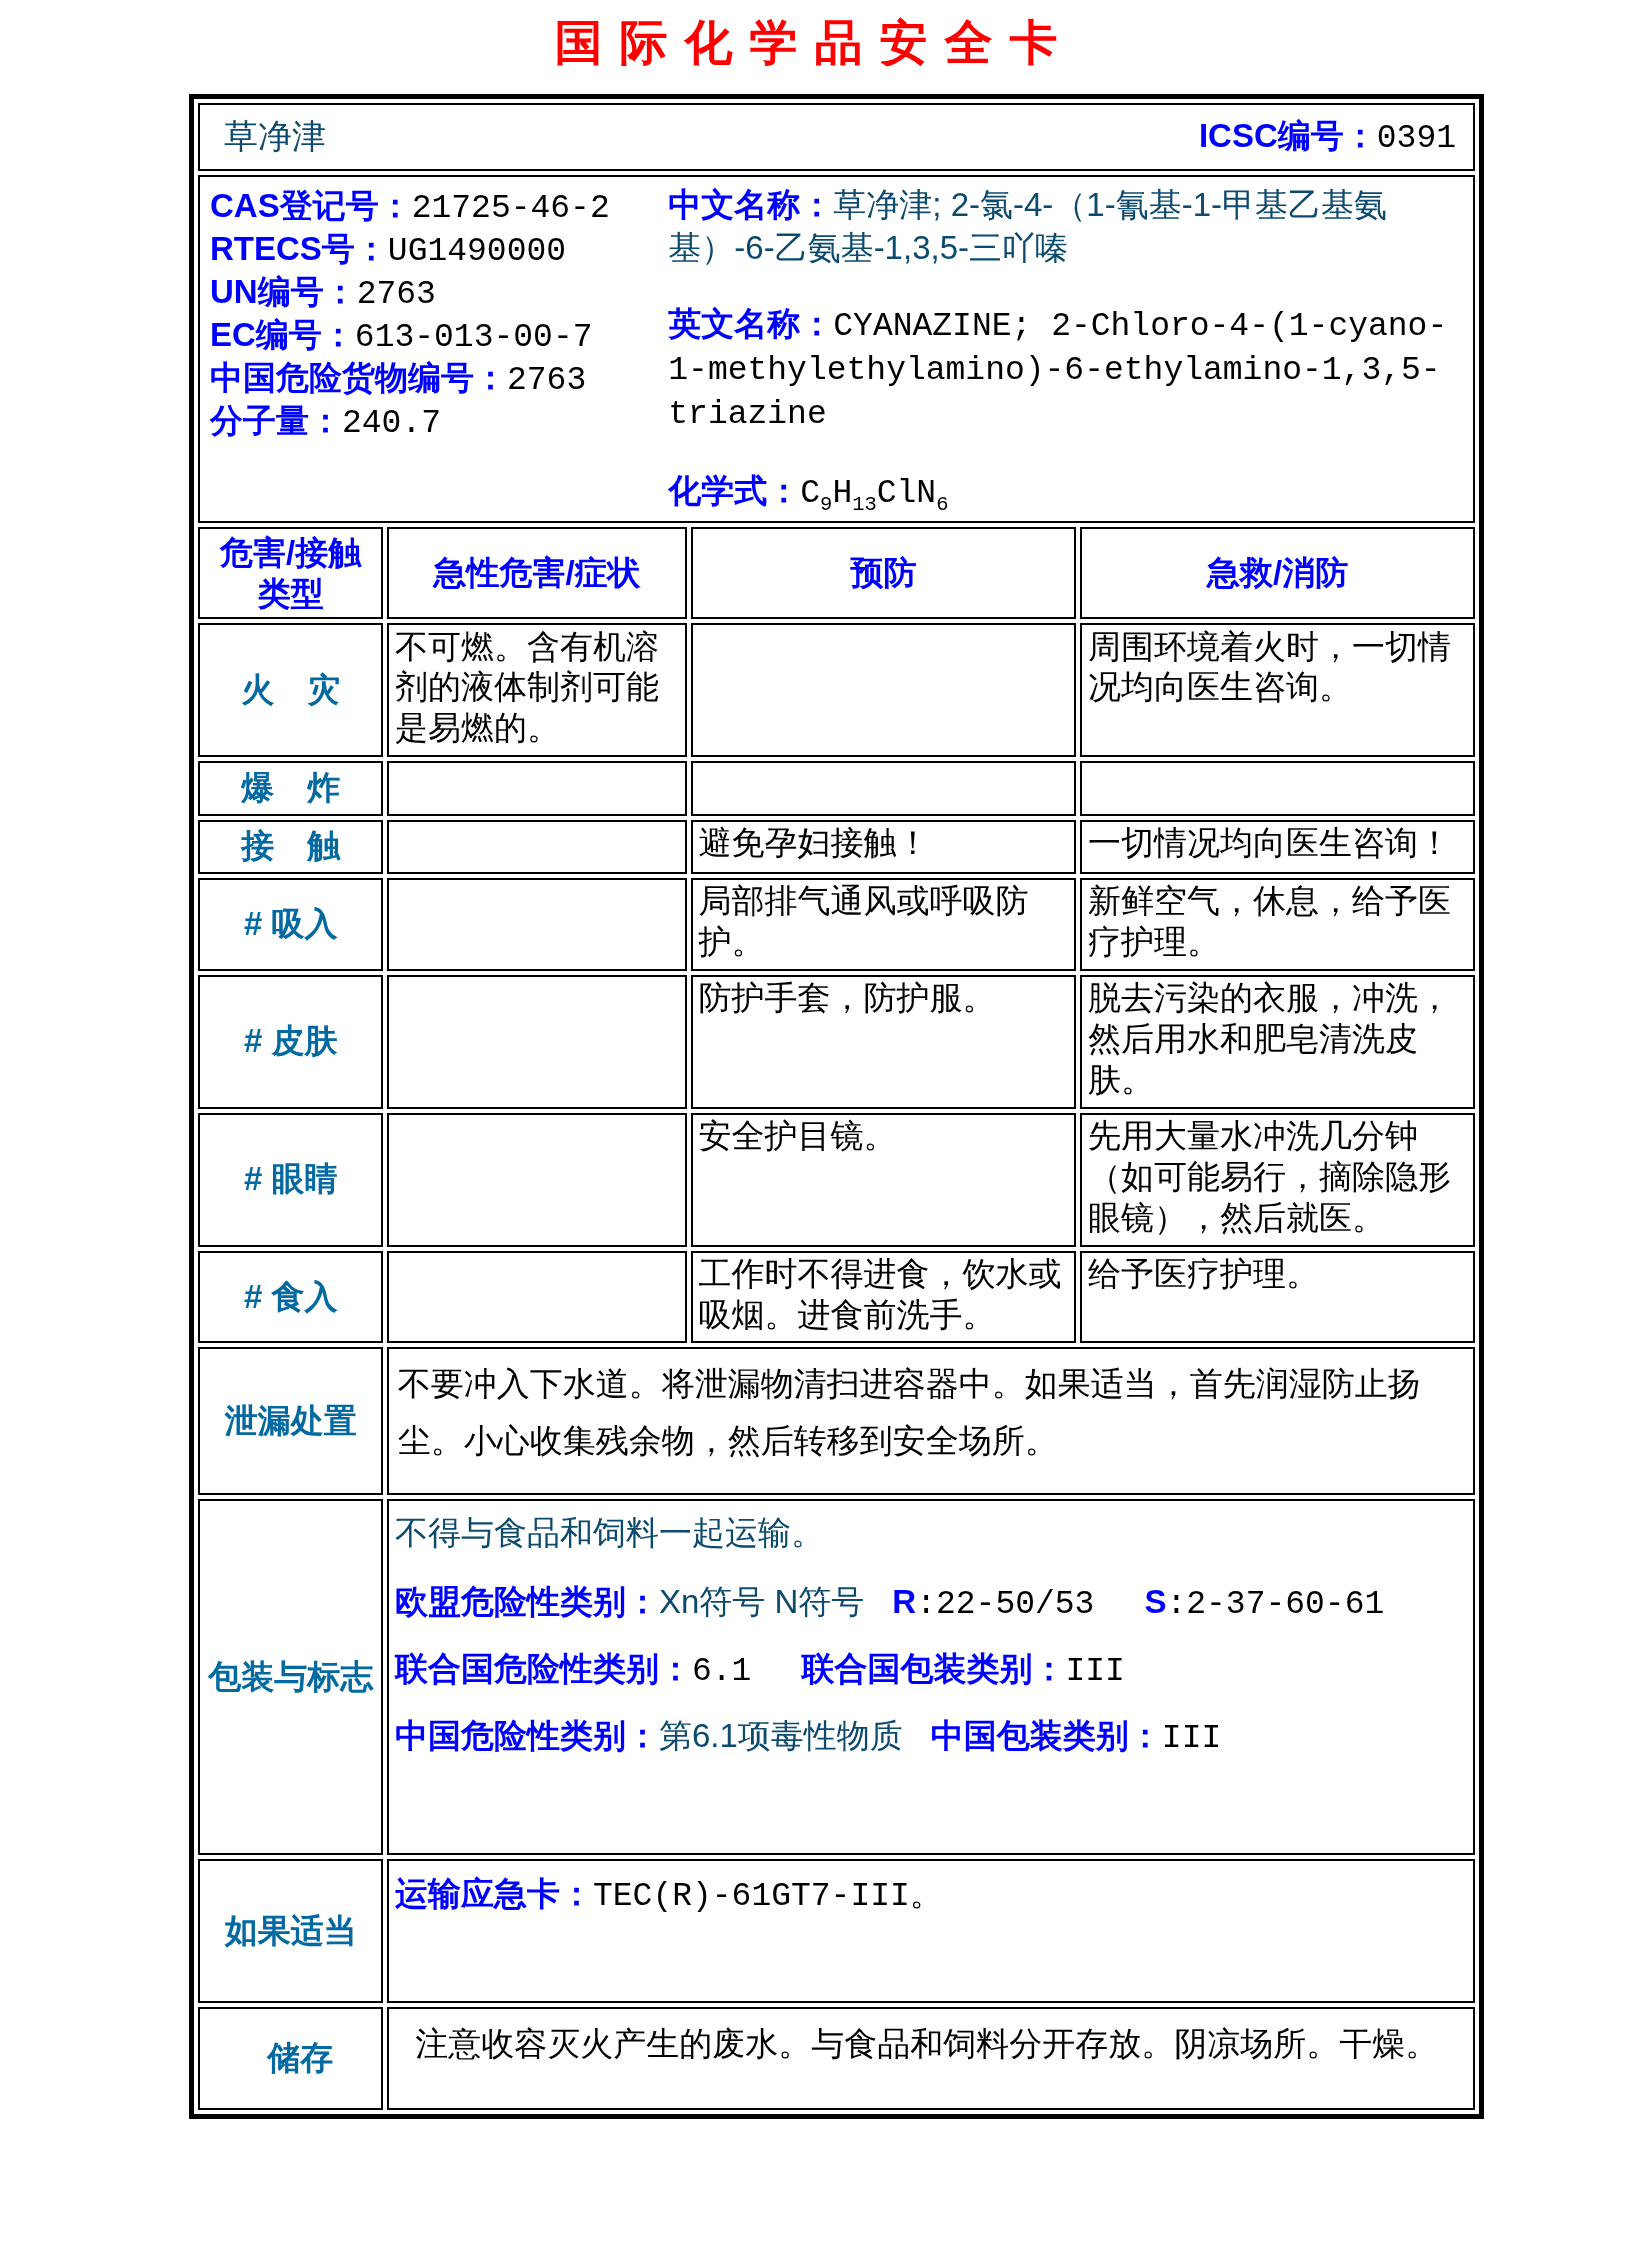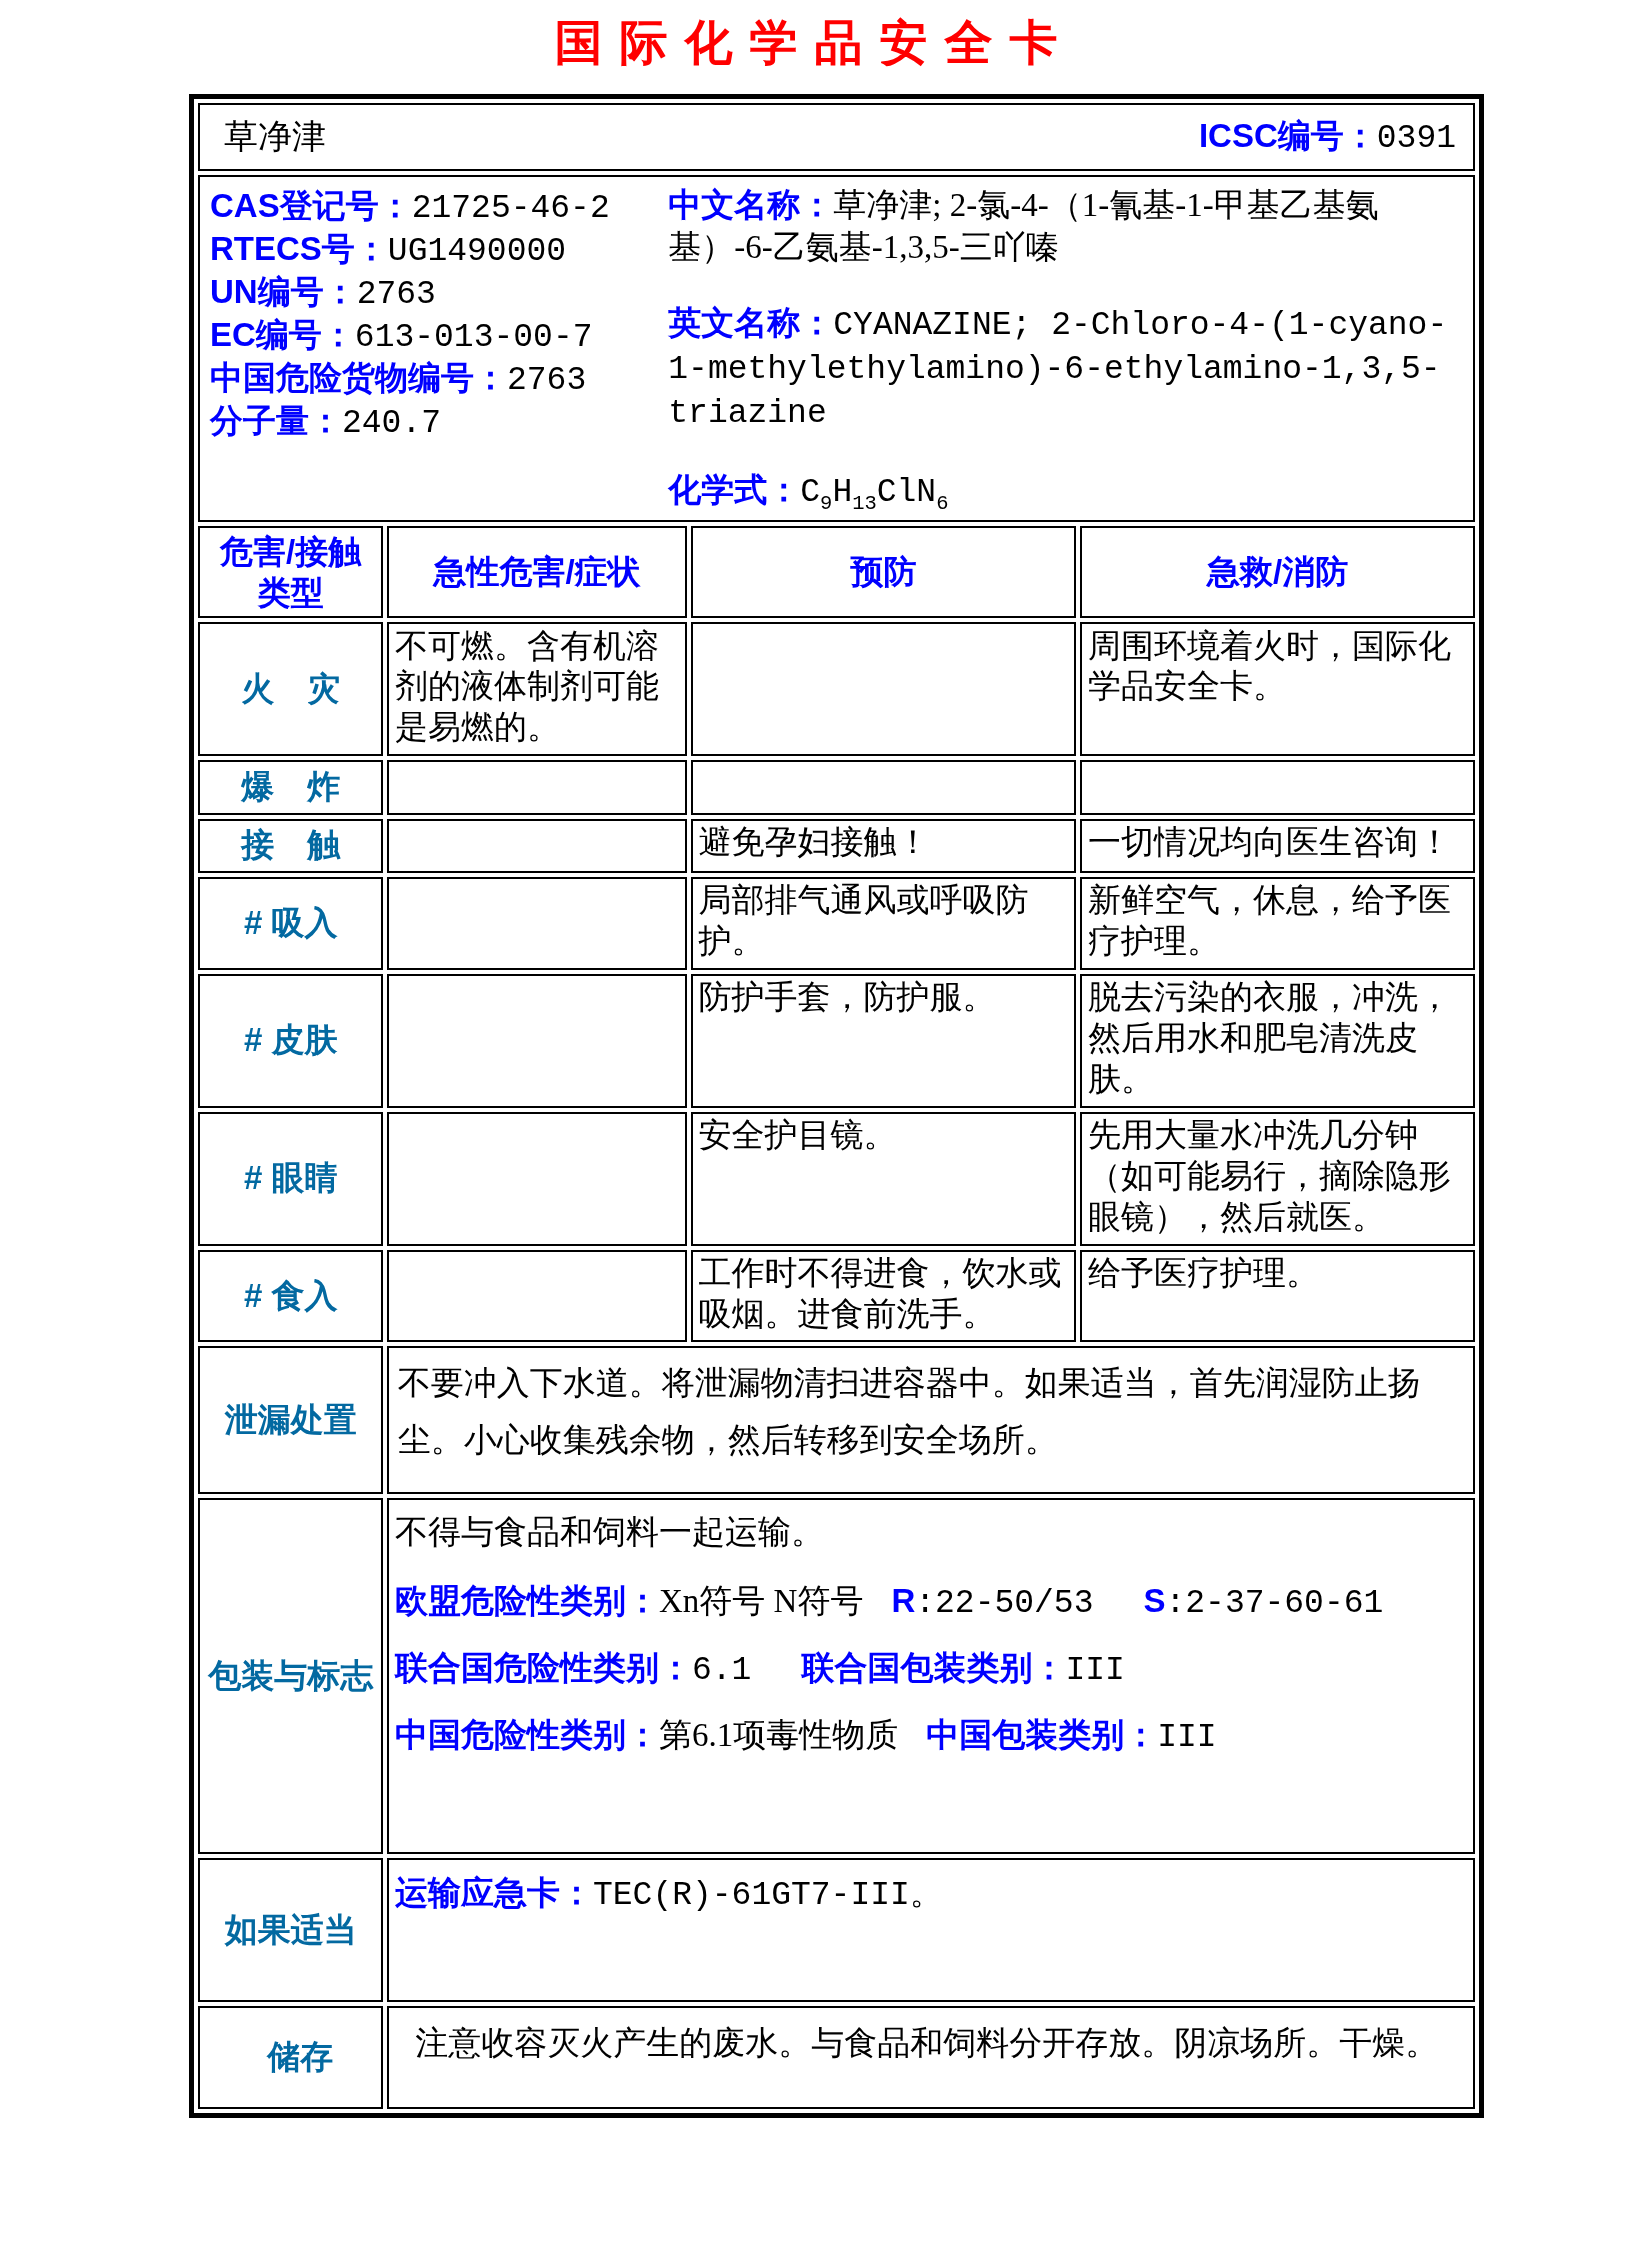--- a/index.html
+++ b/index.html
@@ -46,22 +46,22 @@
   .lbl {
     color: #0000ff;
     font-weight: bold;
     font-family: "Liberation Sans", "DejaVu Sans", sans-serif;
   }
   .val {
     color: #000000;
     font-family: "Liberation Mono", "DejaVu Sans Mono", monospace;
   }
   .cn {
-    color: #000000;
-    font-family: Liberation Serif, serif;
+    color: #0c4a6e;
+    font-family: Liberation Sans, sans-serif;
   }
   
   tr.r-header td { height: 68px; vertical-align: middle; }
   .hdr-flex {
     display: flex;
     justify-content: space-between;
     align-items: center;
     padding: 0 10px 0 17px;
   }
   .hdr-name { font-size: 34px; }
@@ -173,21 +173,21 @@
 类型</td>
     <td>急性危害/症状</td>
     <td>预防</td>
     <td>急救/消防</td>
   </tr>
 
   <tr class="r-fire">
     <td class="rowlbl">火　灾</td>
     <td class="cell">不可燃。含有机溶剂的液体制剂可能是易燃的。</td>
     <td class="cell"></td>
-    <td class="cell">周围环境着火时，国际化学品安全卡。</td>
+    <td class="cell">周围环境着火时，一切情况均向医生咨询。</td>
   </tr>
 
   <tr class="r-explosion">
     <td class="rowlbl">爆　炸</td>
     <td class="cell"></td>
     <td class="cell"></td>
     <td class="cell"></td>
   </tr>
 
   <tr class="r-contact">

